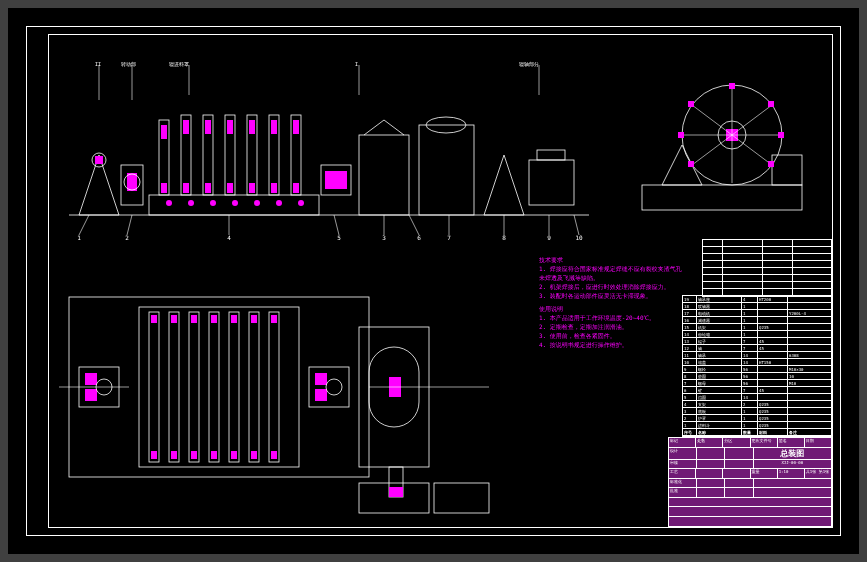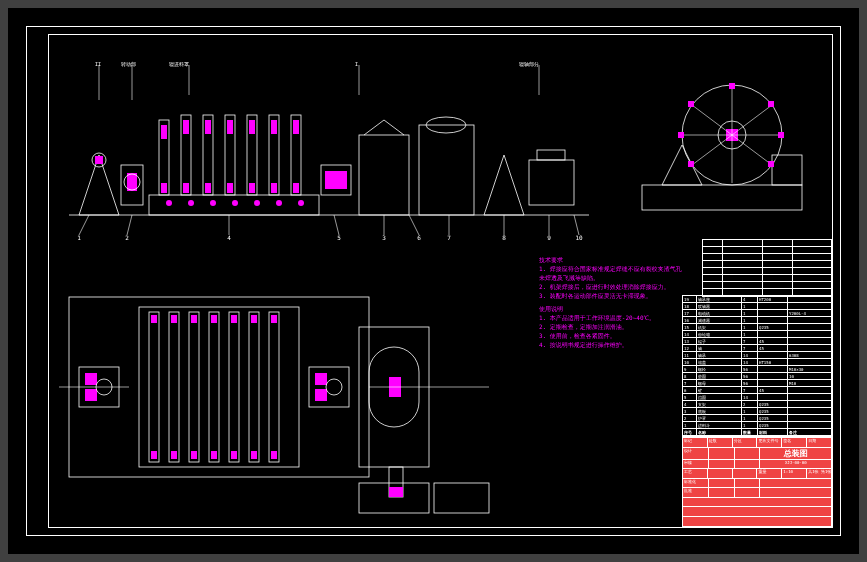--- a/index.html
+++ b/index.html
@@ -48,24 +48,24 @@
     stroke-width: 0.8;
     fill: none;
   }
   .hatch {
     fill: #f0f;
   }
   .title-block {
     position: absolute;
     right: 0;
     bottom: 0;
-    width: 150px;
+    width: 164px;
     height: 90px;
     border: 1px solid #fff;
-    background: #ef4444;
+    background: #701a75;
     font-size: 4px;
     color: #fff;
   }
   .parts-table {
     position: absolute;
     right: 0;
     bottom: 90px;
     width: 150px;
     border: 1px solid #fff;
     font-size: 4px;

